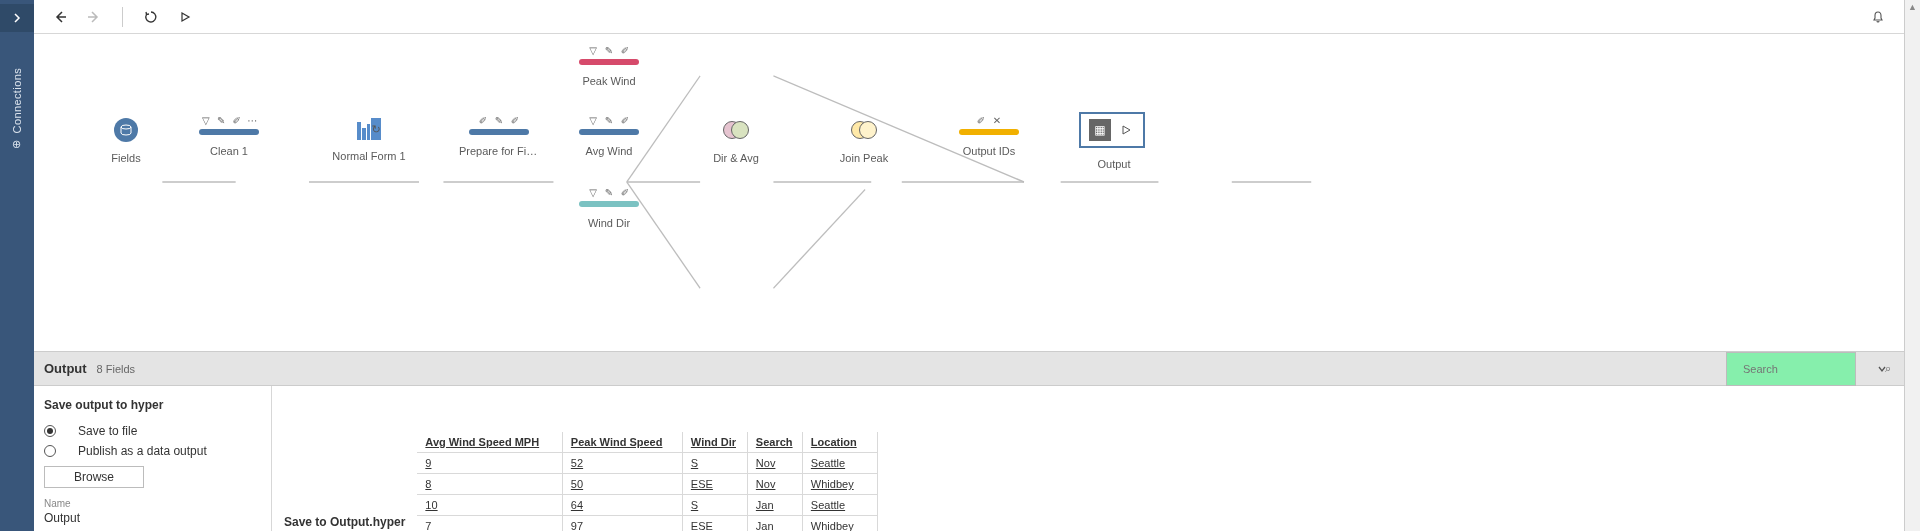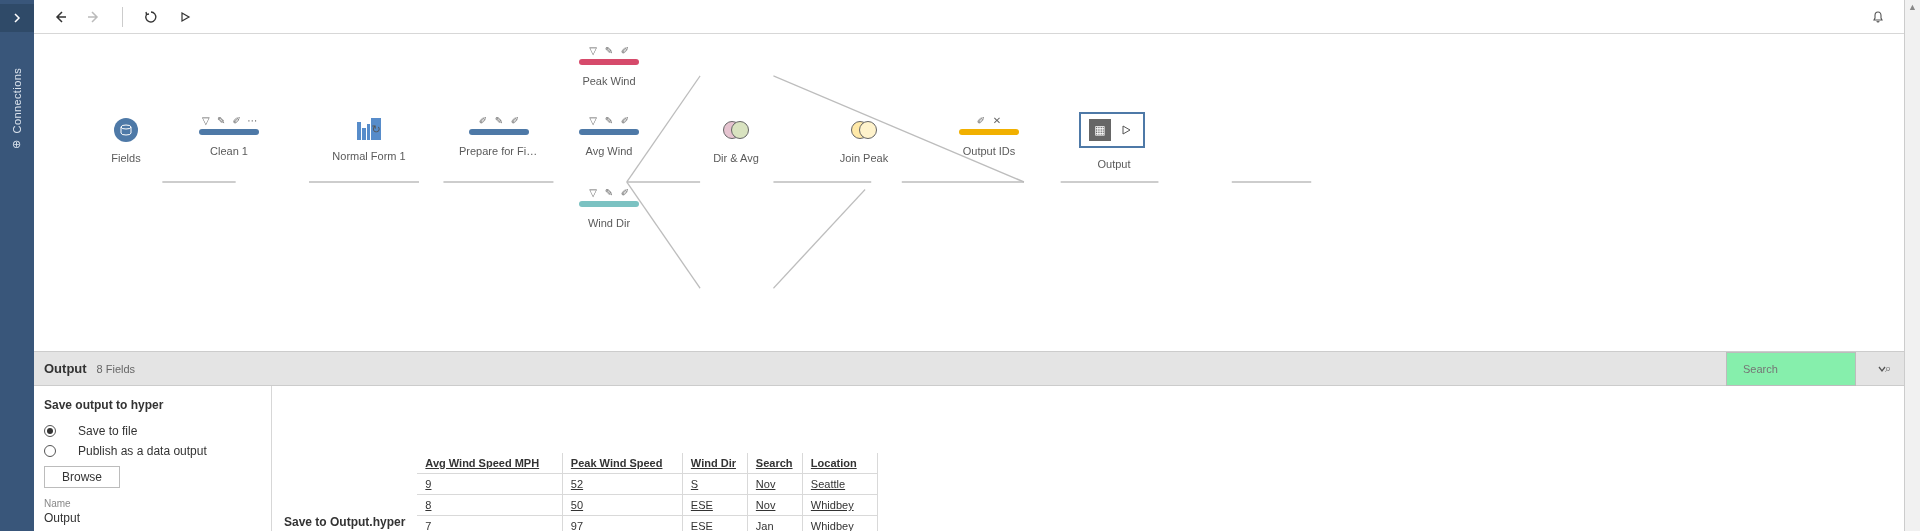--- a/index.html
+++ b/index.html
@@ -226,21 +226,21 @@
   }
   .radio-row .r {
     width:12px;height:12px;border-radius:50%;border:1px solid #555;
     display:flex;align-items:center;justify-content:center;
   }
   .radio-row .r.checked::after {
     content:"";width:6px;height:6px;border-radius:50%;background:#333;
   }
   .browse-btn {
     border:1px solid #bcbcbc; background:#fff;
-    width:76px;height:22px;
+    width:100px;height:22px;
     display:flex;align-items:center;justify-content:center;
     cursor:pointer; font-size:12px;
     margin: 8px 0 10px 0;
   }
   .field-label { font-size:10px;color:#888;margin-top:8px; }
   .field-value { font-size:12px;color:#333;margin-top:2px; }
 
   
   .preview-col { flex:1; display:flex; flex-direction:row;align-items:flex-end;}
   .preview-title {
@@ -510,20 +510,27 @@
                 <td>Seattle</td>
               </tr>
               <tr>
                 <td>8</td>
                 <td>50</td>
                 <td>ESE</td>
                 <td>Nov</td>
                 <td>Whidbey</td>
               </tr>
               <tr>
+                <td>10</td>
+                <td>64</td>
+                <td>S</td>
+                <td>Jan</td>
+                <td>Seattle</td>
+              </tr>
+              <tr>
                 <td>7</td>
                 <td>97</td>
                 <td>ESE</td>
                 <td>Jan</td>
                 <td>Whidbey</td>
               </tr>
             </tbody>
         </table>
       </div>
     </div>

